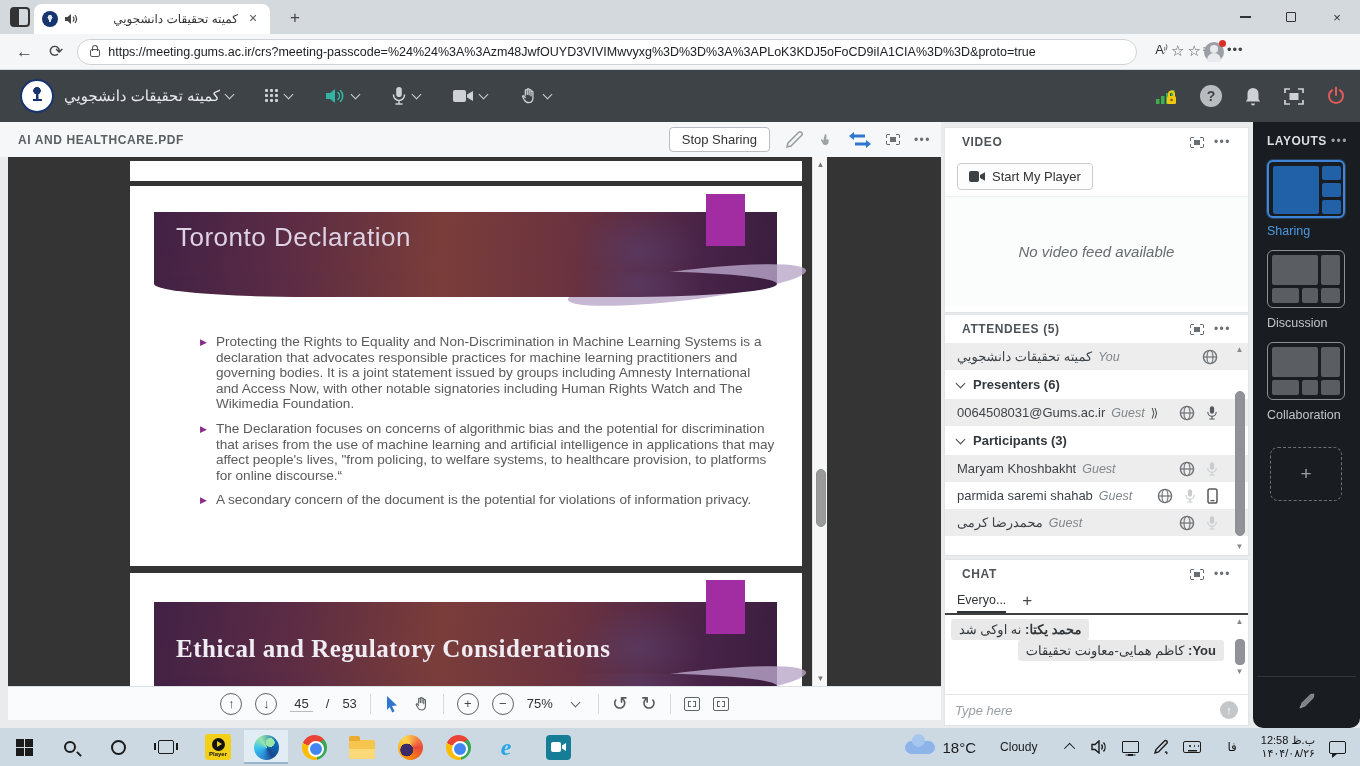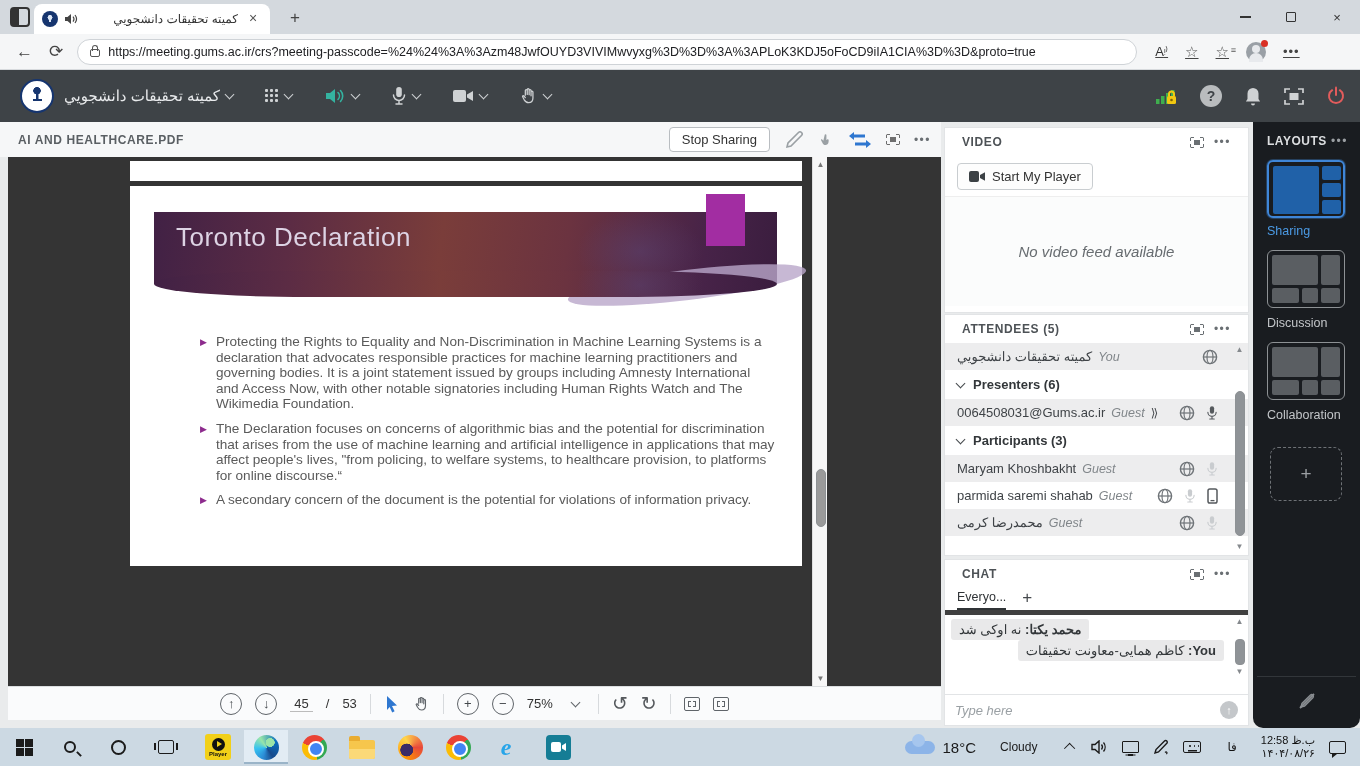--- a/index.html
+++ b/index.html
@@ -20,21 +20,21 @@
   .winbtn { width:46px; height:34px; display:flex; align-items:center; justify-content:center; color:#333; font-size:13px; }
   .winbtn .bar { width:11px; height:1.5px; background:#333; }
   .winbtn .box { width:10px; height:10px; border:1.3px solid #333; border-radius:1px; }
 
   .urlbar { position:absolute; left:0; top:34px; width:1360px; height:36px; background:#f5f6f7; border-bottom:1px solid #d7dadd; display:flex; align-items:center; }
   .navbtn { font-size:17px; color:#444; margin-left:16px; }
   .url-pill { margin-left:14px; width:1060px; height:26px; border:1px solid #cfd3d7; border-radius:13px; background:#fff; display:flex; align-items:center; padding:0 12px; gap:8px; }
   .lock-ic { width:10px; height:8px; border:1.4px solid #555; border-radius:2px; position:relative; margin-top:3px; }
   .lock-ic::before { content:""; position:absolute; left:1px; top:-5px; width:4px; height:5px; border:1.4px solid #555; border-bottom:none; border-radius:4px 4px 0 0; }
   .url-text { font-size:12.5px; color:#202124; white-space:nowrap; overflow:hidden; }
-  .urlbar-right { display:flex; align-items:center; gap:17px; margin-left:18px; color:#444;text-decoration:underline; }
+  .urlbar-right { display:flex; gap:3px; margin-left:18px; color:#444; }
   .readaloud { font-size:13px; color:#333; }
   .star { font-size:15px; color:#555; }
   .hub { position:relative; font-size:15px; color:#555; }
   .hub i { position:absolute; right:-6px; top:2px; font-style:normal; font-size:9px; letter-spacing:-1px; }
   .avatar { width:20px; height:20px; border-radius:50%; background:#9aa0a6; position:relative; }
   .avatar::before { content:""; position:absolute; left:6px; top:3px; width:8px; height:8px; border-radius:50%; background:#e8eaed; }
   .avatar::after { content:""; position:absolute; left:3px; top:11px; width:14px; height:9px; border-radius:7px 7px 0 0; background:#e8eaed; }
   .avatar .dot { position:absolute; right:-2px; top:-2px; width:7px; height:7px; border-radius:50%; background:#d93025; }
   .more-dots { font-size:13px; color:#444; letter-spacing:1px; margin-right:14px; }
 
@@ -121,21 +121,21 @@
   .att-role { font-size:12.5px; font-style:italic; color:#81868a; }
   .att-icons { margin-left:auto; display:flex; align-items:center; gap:11px; }
   .grp-head { height:29px; display:flex; align-items:center; gap:9px; padding:0 12px; font-size:13px; font-weight:bold; color:#33373a; }
   .chev-d { width:7px; height:7px; border-right:1.6px solid #44484c; border-bottom:1.6px solid #44484c; transform:rotate(45deg); margin-bottom:3px; }
   .talk { font-size:12px; color:#44484c; letter-spacing:-2px; }
   .att-scroll { position:absolute; right:2px; top:30px; bottom:4px; width:13px; }
   .att-scroll .thumb { position:absolute; left:2px; width:9px; border-radius:5px; background:#8f9397; }
   .sarr { position:absolute; left:0; width:13px; text-align:center; font-size:8px; color:#85898d; }
 
   .chat-panel { top:437px; height:167px; }
-  .chat-tabs { height:27px; display:flex; align-items:flex-end; gap:16px; padding:0 12px; border-bottom:5px solid #404040; }
+  .chat-tabs { height:27px; display:flex; align-items:flex-end; gap:16px; padding:0 12px; border-bottom:2px solid #404040; }
   .chat-tab { font-size:12.5px; color:#2f3336; border-bottom:2px solid #2f3336; padding-bottom:4px; }
   .chat-add { font-size:17px; color:#44484c; padding-bottom:2px; }
   .chat-msgs { position:relative; height:63px; padding:4px 18px 0 6px; }
   .bubble { display:inline-block; background:#e9e9ea; border-radius:3px; padding:3px 8px; font-size:13px; color:#33373a; direction:rtl; }
   .bubble b { font-weight:bold; }
   .msg-right { text-align:right; padding-right:6px; }
   .chat-scroll { position:absolute; right:3px; top:2px; bottom:2px; width:12px; }
   .chat-input-row { position:absolute; left:0; right:0; bottom:0; height:31px; border-top:1px solid #e2e4e6; display:flex; align-items:center; padding:0 10px; }
   .chat-input { flex:1; border:none; outline:none; font-size:13px; font-style:italic; color:#55595d; background:transparent; }
   .chat-input::placeholder { color:#9aa0a4; font-style:italic; }
@@ -361,20 +361,25 @@
               <span class="bmark">▶</span>
               <span class="btext">The Declaration focuses on concerns of algorithmic bias and the potential for discrimination that arises from the use of machine learning and artificial intelligence in applications that may affect people's lives, "from policing, to welfare systems, to healthcare provision, to platforms for online discourse.“</span>
             </div>
             <div class="bullet">
               <span class="bmark">▶</span>
               <span class="btext">A secondary concern of the document is the potential for violations of information privacy.</span>
             </div>
           </div>
         </div>
 
+        <div class="slide slide-next">
+          <div class="mag-tab" style="left:576px; top:7px; height:54px;"></div>
+          <div class="banner banner-next"></div>
+          <div class="slide-title slide-title-serif" style="top:62px;">Ethical and Regulatory Considerations</div>
+        </div>
 
         <div class="vscroll">
           <span class="arr" style="top:3px;">▲</span>
           <span class="thumb" style="top:312px; height:58px;"></span>
           <span class="arr" style="bottom:3px;">▼</span>
         </div>
       </div>
 
       <div class="pres-toolbar">
         <span class="circ">↑</span>

